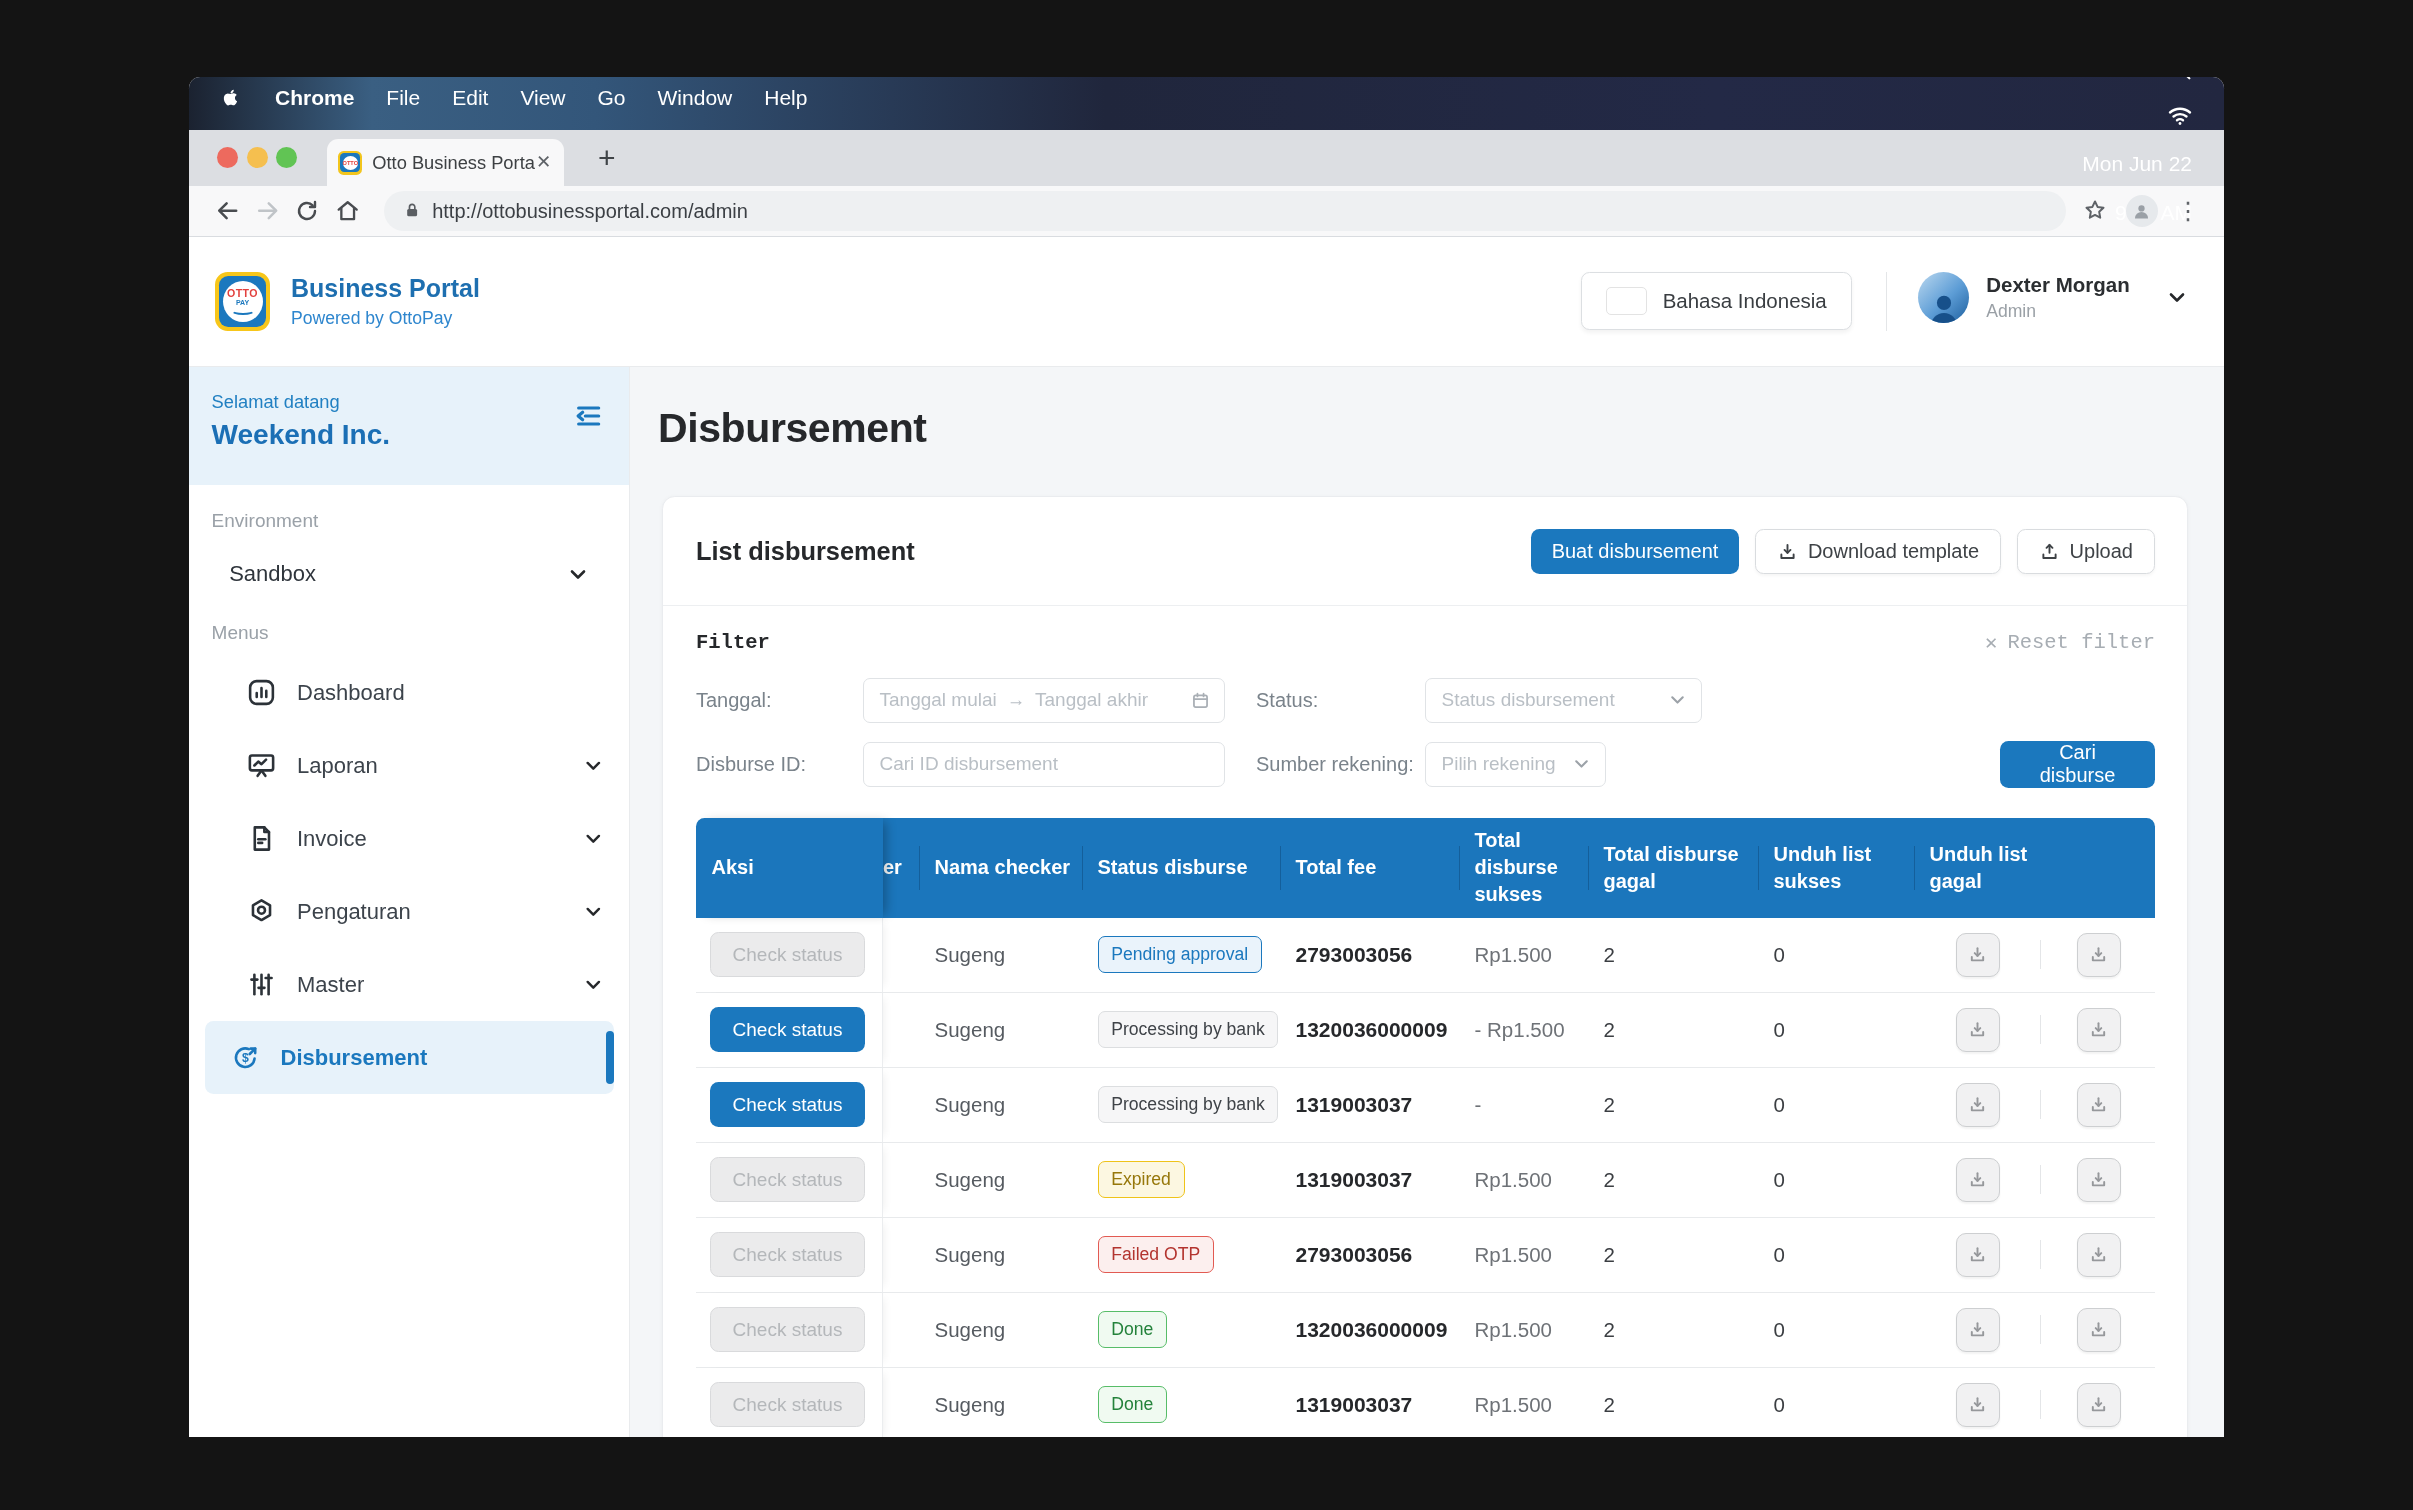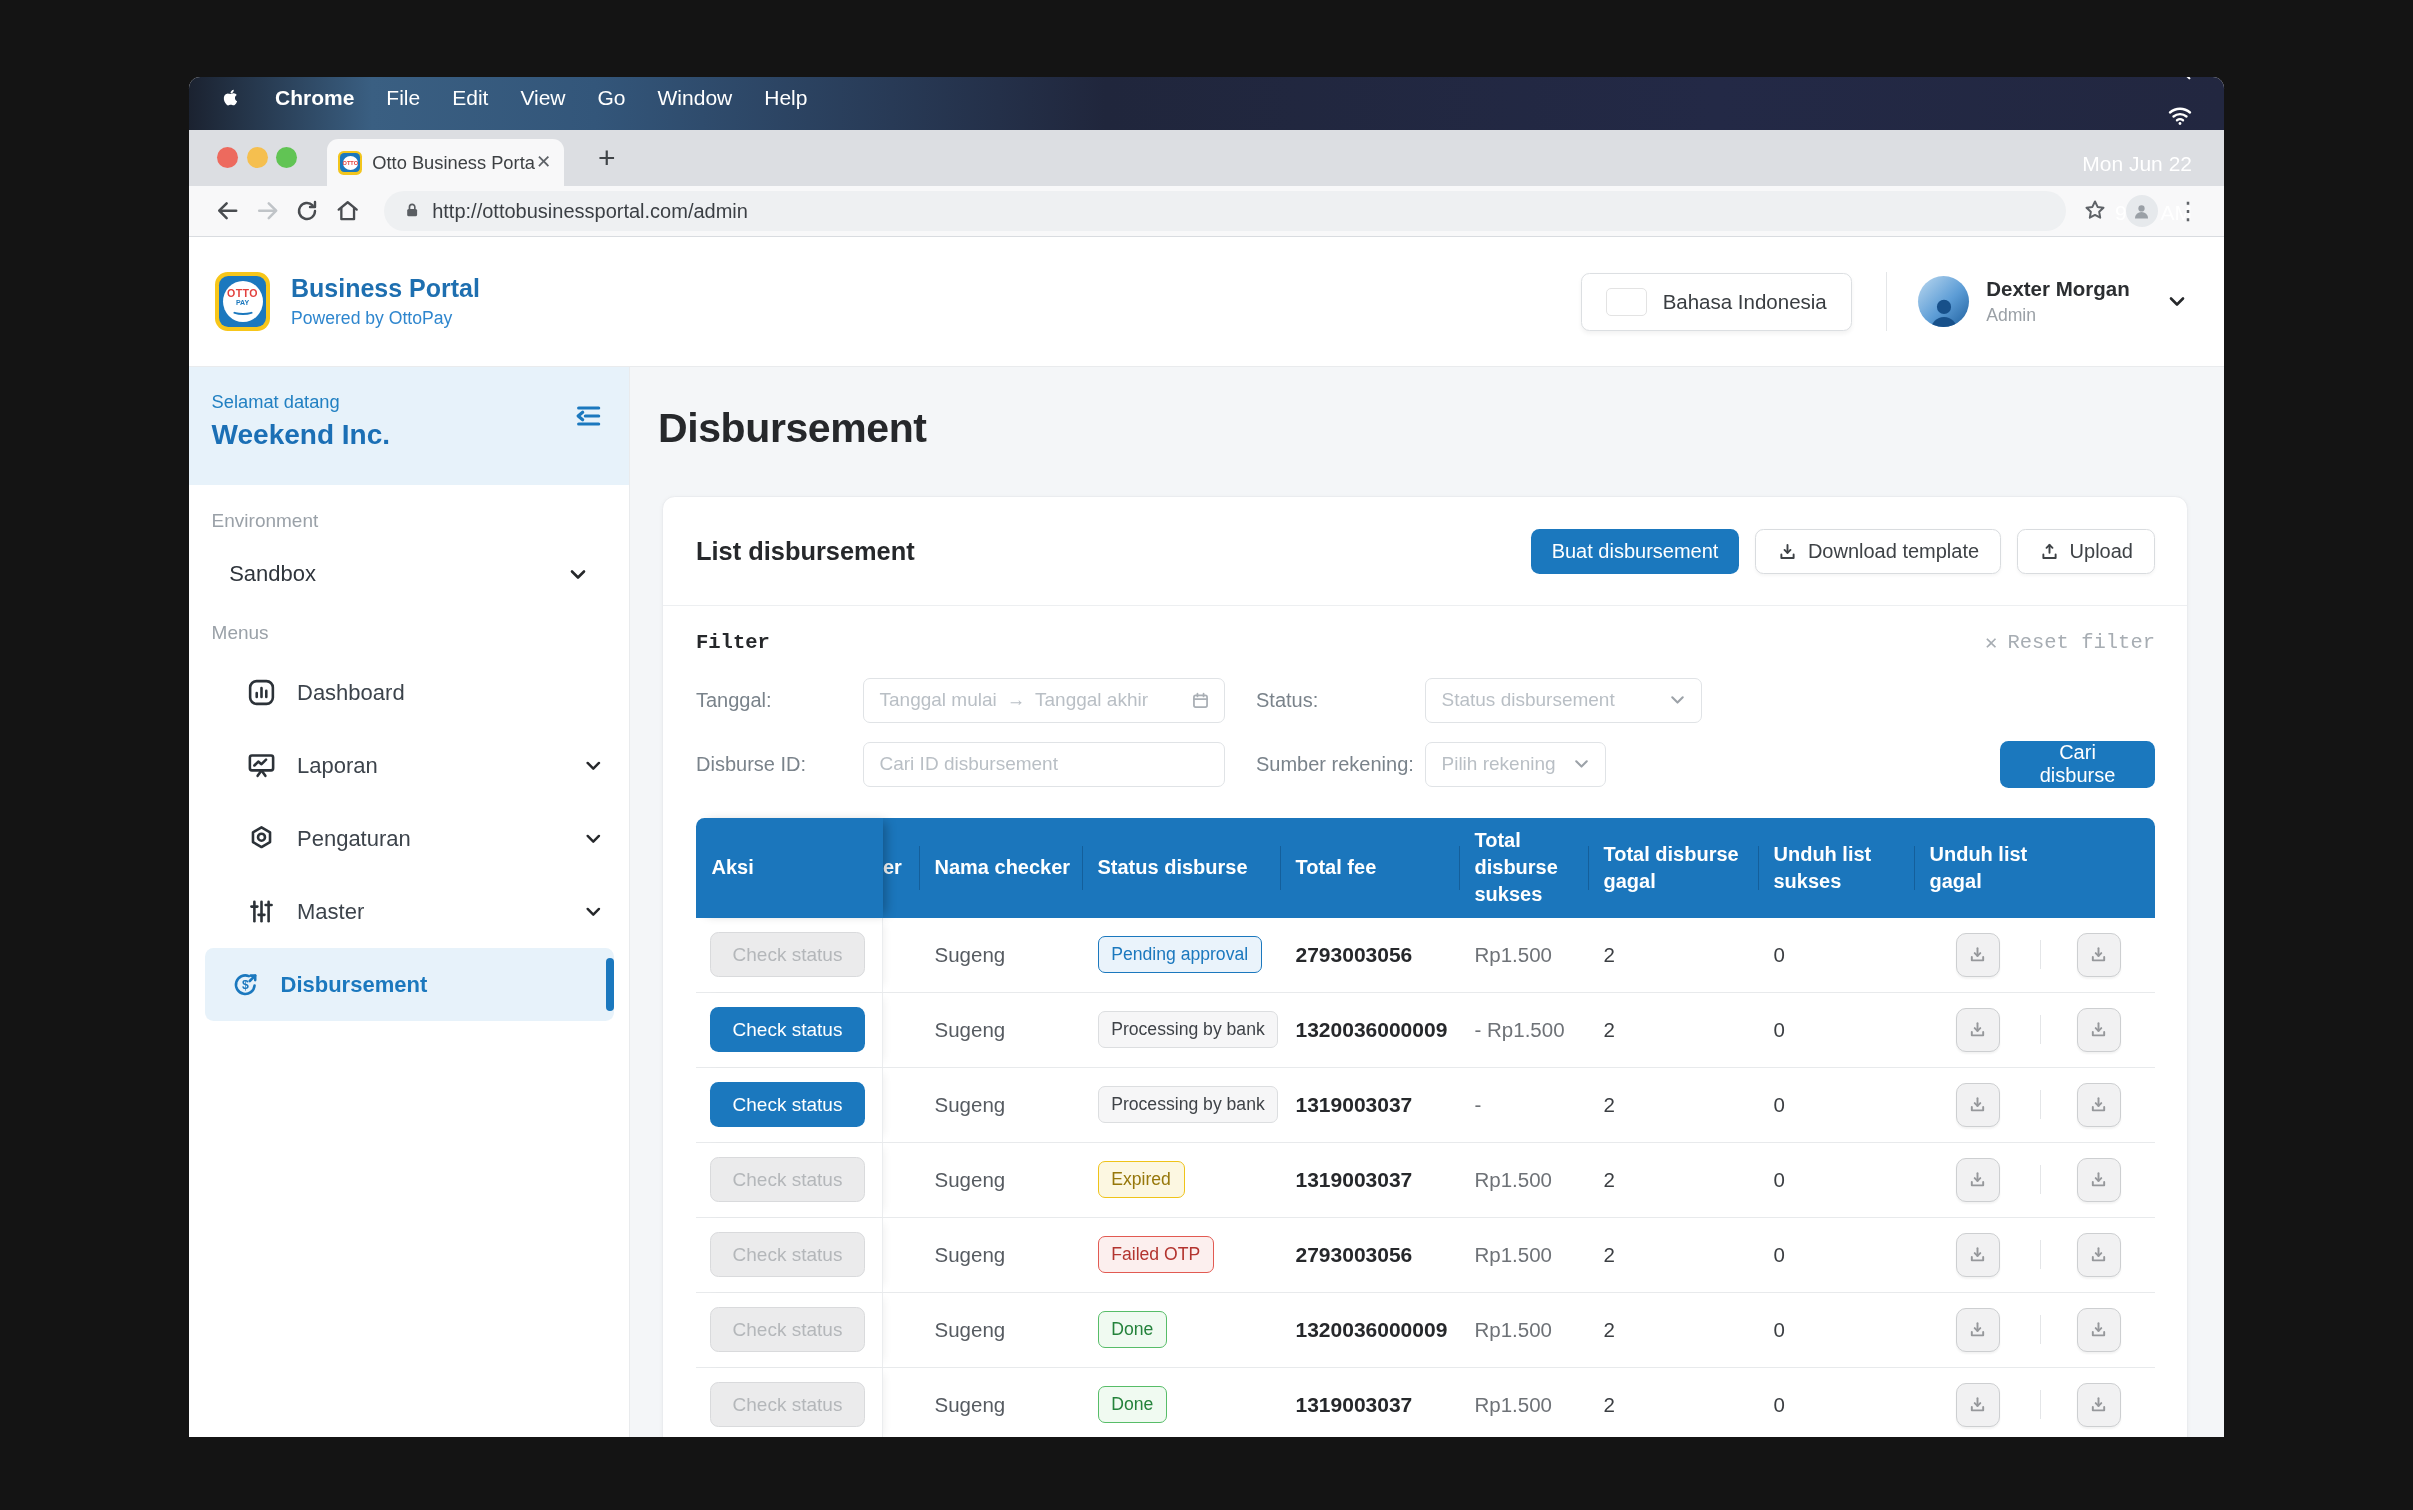--- a/index.html
+++ b/index.html
@@ -49,21 +49,21 @@
   .app-header { height:130px; background:#fff; border-bottom:1.4px solid #e9ebed; display:flex; align-items:center; padding:0 35px 0 26px; flex:none; }
   .brand { display:flex; align-items:center; gap:21px; }
   .logo { width:55px; height:59px; border-radius:12.7px; background:#f7c61a; padding:4.2px; flex:none; }
   .logo-in { width:100%; height:100%; border-radius:9.2px; background:#1b78be; display:flex; align-items:center; justify-content:center; }
   .logo-circ { width:40px; height:41px; background:#fff; border-radius:50%; display:flex; flex-direction:column; align-items:center; justify-content:center; }
   .logo-otto { font-size:10.6px; font-weight:700; color:#e2403d; letter-spacing:0.4px; line-height:1; }
   .logo-pay { font-size:7px; font-weight:700; color:#1b78be; line-height:1.2; }
   .logo-smile { width:24px; height:8.5px; border:2.1px solid transparent; border-bottom:2.1px solid #1b78be; border-radius:50%; margin-top:-1.4px; }
   .brand-title { font-size:25px; font-weight:700; color:#1e6fb0; }
   .brand-sub { font-size:17.6px; color:#2e86ce; margin-top:5px; }
-  .header-right { margin-left:auto; display:flex; align-items:center; }
+  .header-right { margin-left:auto; display:flex; align-items:flex-start; }
   .lang-btn { display:flex; align-items:center; gap:15.5px; height:58px; padding:0 24px; background:#fff; border:1.4px solid #dcdfe2;
               border-radius:8.5px; box-shadow:0 2.1px 4.2px rgba(0,0,0,0.05); font-size:20.5px; color:#393d41; }
   .flag { width:41px; height:28px; border-radius:5px; overflow:hidden; border:0.7px solid #e3e3e3; flex:none; }
   .flag .fr { height:50%; background:#e0202c; } .flag .fw { height:50%; background:#f4f4f4; }
   .hdr-divider { width:1.4px; height:59px; background:#e4e6e8; margin:0 31px 0 34px; }
   .user { display:flex; align-items:center; gap:17px; }
   .user-avatar { width:51px; height:51px; border-radius:50%; background:linear-gradient(135deg,#bcd9f0 0%,#5d9dd6 55%,#1d5f9e 100%); overflow:hidden; position:relative; flex:none; }
   .user-avatar svg { position:absolute; bottom:-2.8px; left:50%; transform:translateX(-50%); }
   .user-name { font-size:20.5px; font-weight:700; color:#2b2e31; }
   .user-role { font-size:17.6px; color:#9aa0a6; margin-top:3.5px; }
@@ -358,20 +358,32 @@
                   <path d="M6.5 12l3-3 2.5 2 3.5-3.5"></path>
                   <path d="M9 20l3-4.2"></path>
                   <path d="M15 20l-3-4.2"></path>
                 </svg></span>
             <span class="s-label">Laporan</span>
             <span class="s-chevron"><svg width="22.6" height="22.6" viewBox="0 0 24 24" fill="none" stroke="#26282b" stroke-width="2.6" stroke-linecap="round" stroke-linejoin="round">
                   <path d="M6 9.5l6 6 6-6"></path>
                 </svg></span>
           </div>
           <div class="side-item">
+            <span class="s-icon"><svg viewBox="0 0 24 24" width="31" height="31" fill="none" stroke="currentColor" stroke-width="2" stroke-linecap="round" stroke-linejoin="round">
+                  <path d="M6.8 3.4h7.4l3.6 3.6v13.6H6.8z"></path>
+                  <path d="M14.2 3.4v3.6h3.6"></path>
+                  <path d="M9.5 12.6h5.5"></path>
+                  <path d="M9.5 15.4h3"></path>
+                </svg></span>
+            <span class="s-label">Invoice</span>
+            <span class="s-chevron"><svg width="22.6" height="22.6" viewBox="0 0 24 24" fill="none" stroke="#26282b" stroke-width="2.6" stroke-linecap="round" stroke-linejoin="round">
+                  <path d="M6 9.5l6 6 6-6"></path>
+                </svg></span>
+          </div>
+          <div class="side-item">
             <span class="s-icon"><svg viewBox="0 0 24 24" width="31" height="31" fill="none" stroke="currentColor" stroke-width="2" stroke-linejoin="round">
                   <path d="M12 3.4l6.6 3.8v7.6L12 18.6l-6.6-3.8V7.2z"></path>
                   <circle cx="12" cy="11" r="2.7"></circle>
                 </svg></span>
             <span class="s-label">Pengaturan</span>
             <span class="s-chevron"><svg width="22.6" height="22.6" viewBox="0 0 24 24" fill="none" stroke="#26282b" stroke-width="2.6" stroke-linecap="round" stroke-linejoin="round">
                   <path d="M6 9.5l6 6 6-6"></path>
                 </svg></span>
           </div>
           <div class="side-item">

